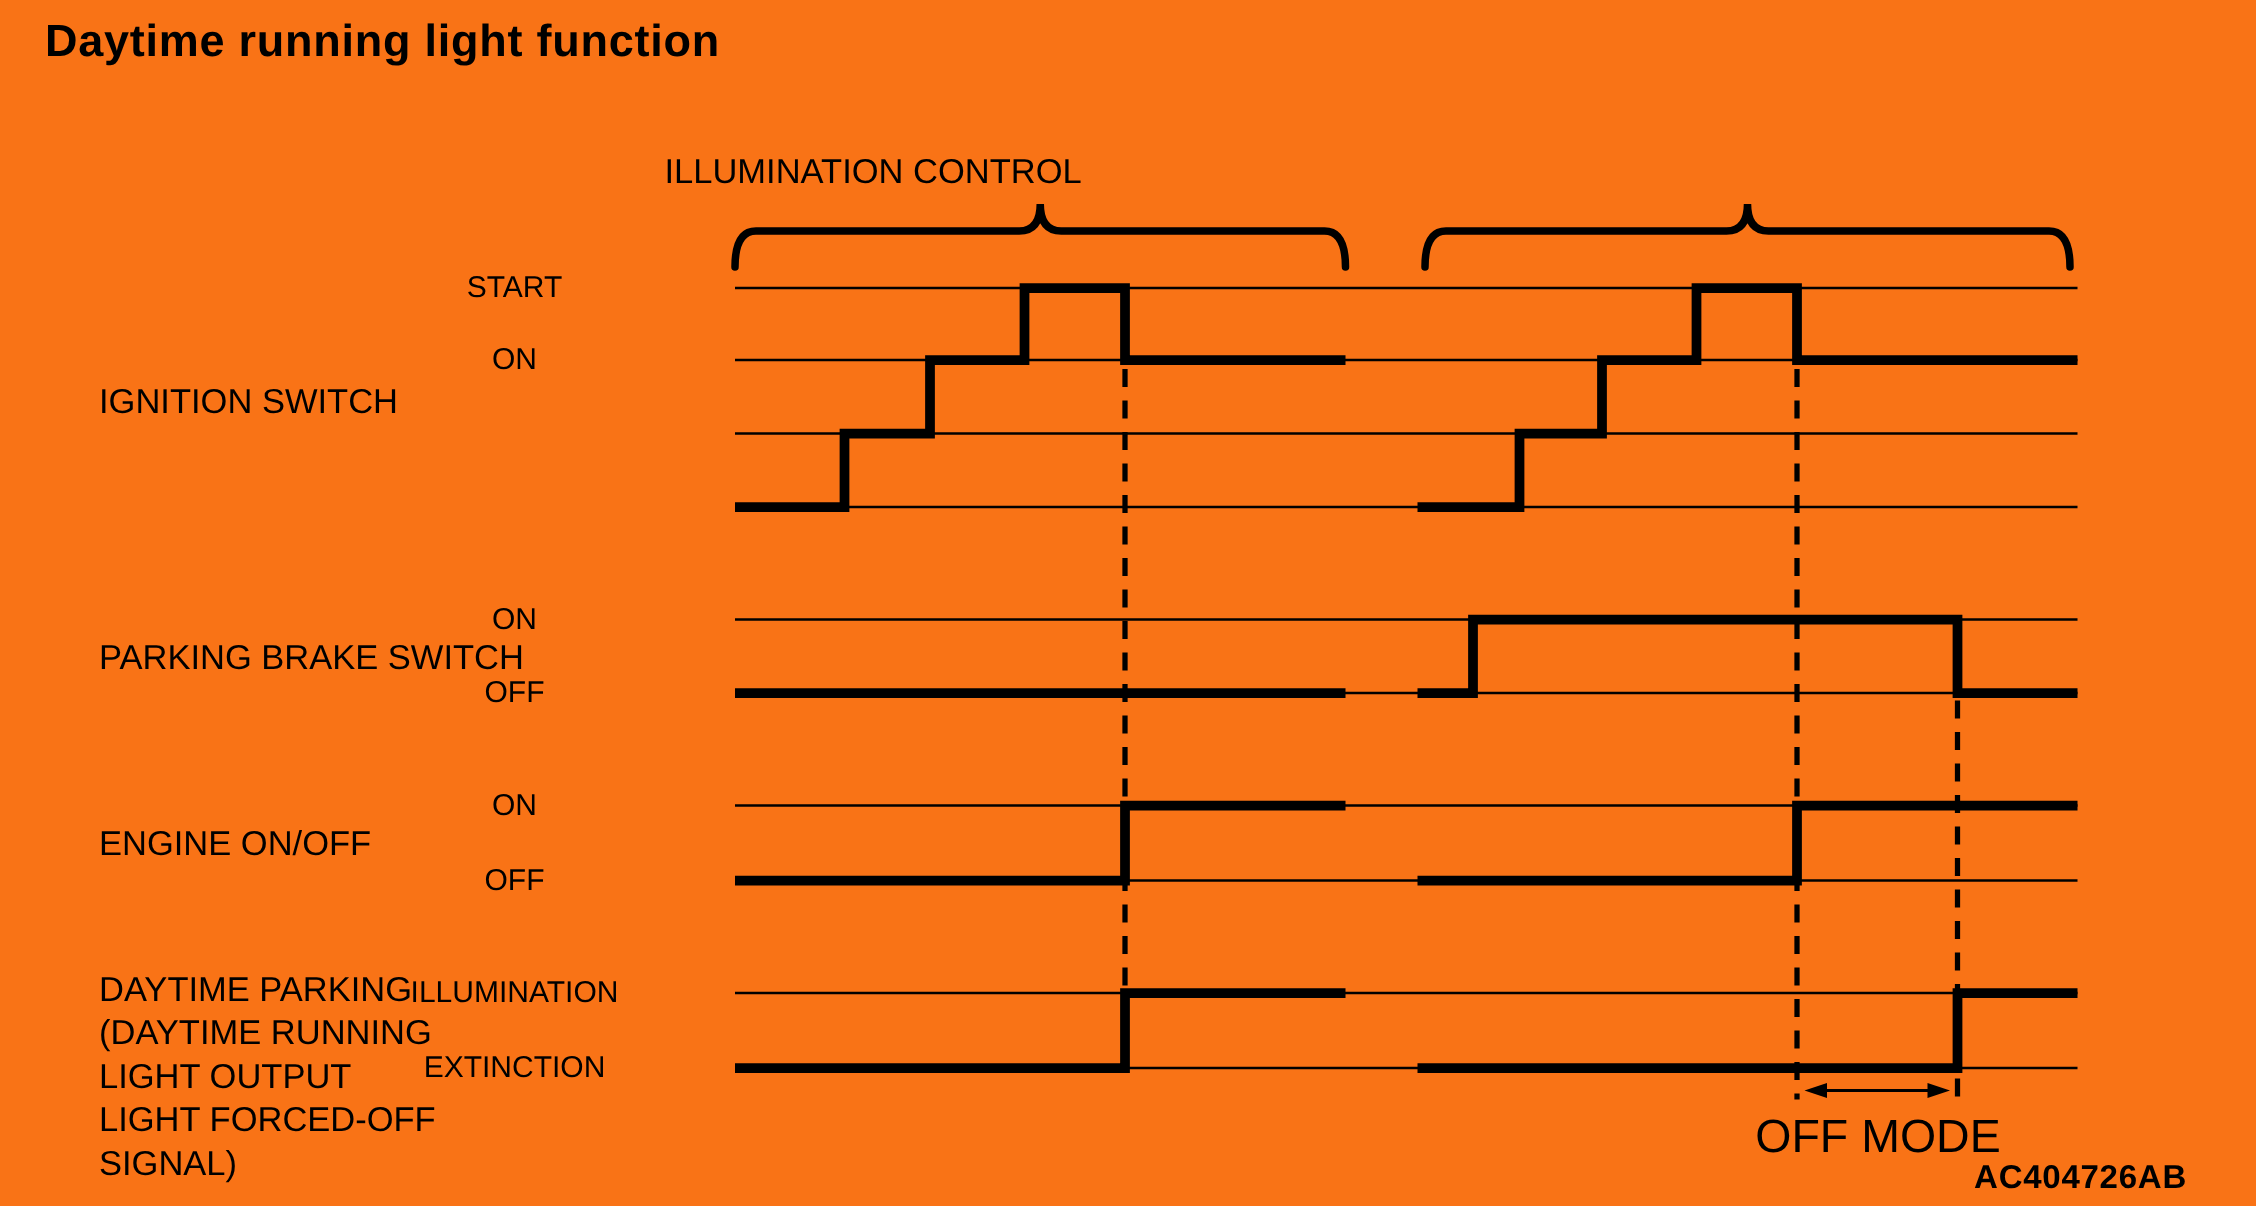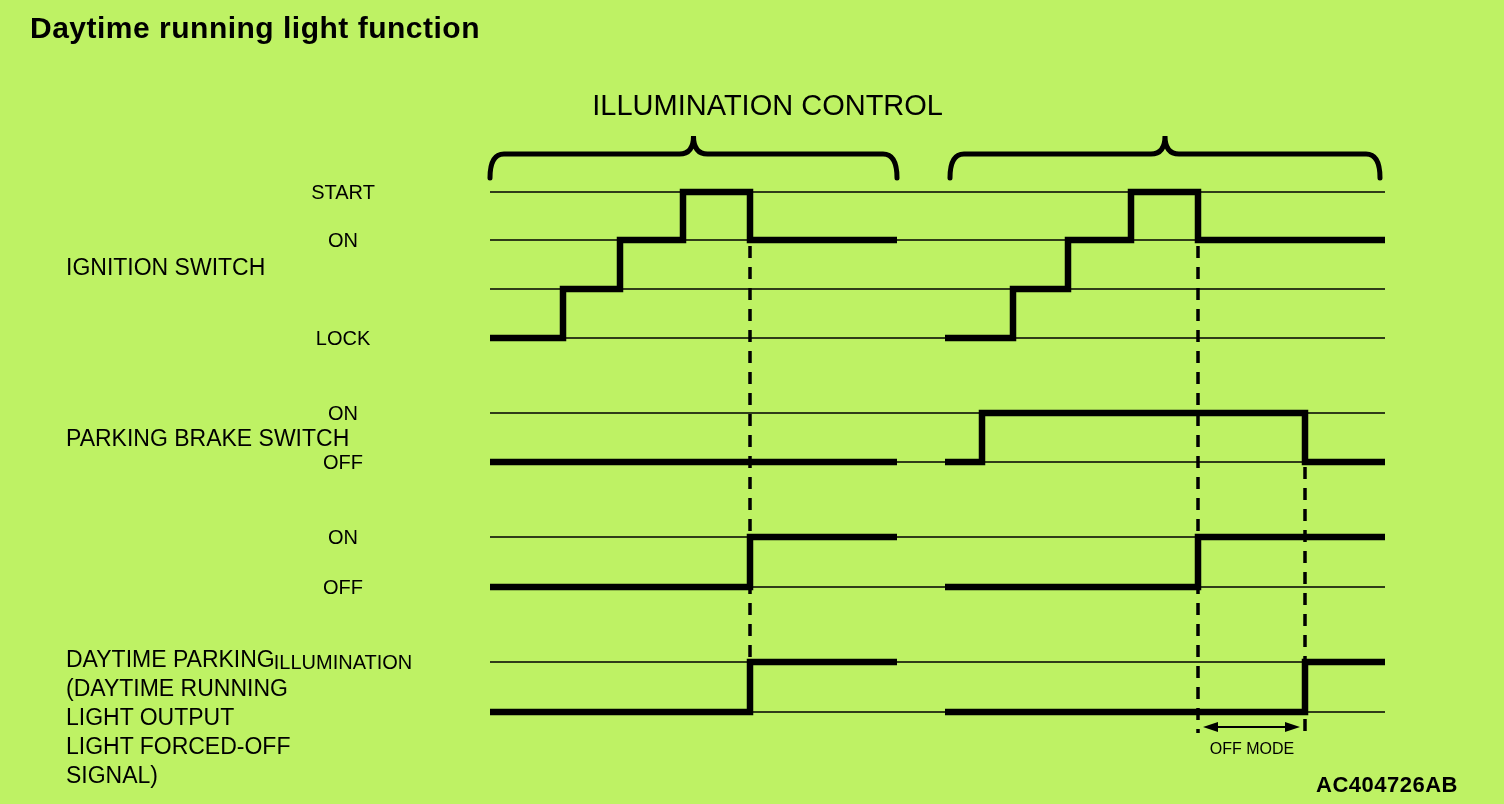--- a/index.html
+++ b/index.html
@@ -1,33 +1,33 @@
 <!DOCTYPE html>
 <html><head>
 <meta charset="utf-8">
 <style>
   html,body{margin:0;padding:0;background:#fff;}
   #page{
     position:relative;
     width:1504px;height:804px;
-    background:#bef264;
+    background:#f97316;
     font-family:"Liberation Sans", sans-serif;
     color:#000;
     overflow:hidden;
   }
   .abs{position:absolute;}
   #title{
     left:30px;top:11px;
     font-size:30px;font-weight:bold;
     letter-spacing:0.5px;
   }
   .section-header{
-    top:89px;width:500px;
-    text-align:right;
-    font-size:29px;
+    top:101px;width:500px;
+    text-align:left;
+    font-size:23px;
   }
   #hdr-illumination{left:443px;}
   #hdr-extinction{left:915px;}
   .group-label{
     left:66px;
     font-size:23px;
     line-height:28px;
   }
   #lbl-ignition{top:253px;}
   #lbl-parking{top:424px;}
@@ -43,21 +43,21 @@
   #lvl-acc{top:276px;}
   #lvl-lock{top:325px;}
   #lvl-pb-on{top:400px;}
   #lvl-pb-off{top:449px;}
   #lvl-eng-on{top:524px;}
   #lvl-eng-off{top:574px;}
   #lvl-ill{top:649px;}
   #lvl-ext{top:699px;}
   #off-mode{
     left:1102px;top:740px;width:300px;
-    text-align:center;font-size:16px;
+    text-align:center;font-size:31px;
   }
   #fig-code{
     left:1260px;top:772px;width:198px;
     text-align:right;font-size:22px;font-weight:bold;
     letter-spacing:0.5px;
   }
   #wave{left:0;top:0;}
 </style>
 </head>
 <body>
@@ -92,33 +92,34 @@
       <polyline points="945,587 1198,587 1198,537 1385,537" fill="none" stroke="#000000" stroke-width="6.5" stroke-linejoin="miter"></polyline>
       <polyline points="490,712 750,712 750,662 897,662" fill="none" stroke="#000000" stroke-width="6.5" stroke-linejoin="miter"></polyline>
       <polyline points="945,712 1305,712 1305,662 1385,662" fill="none" stroke="#000000" stroke-width="6.5" stroke-linejoin="miter"></polyline>
       <line x1="1207" y1="727" x2="1296" y2="727" stroke="#000000" stroke-width="2"></line>
       <polygon points="1203,727 1218,722 1218,732" fill="#000000"></polygon>
       <polygon points="1300,727 1285,722 1285,732" fill="#000000"></polygon>
     </svg>
 
   <div id="lbl-ignition" class="abs group-label">IGNITION SWITCH</div>
   <div id="lbl-parking" class="abs group-label">PARKING BRAKE SWITCH</div>
+  <div id="lbl-engine" class="abs group-label">ENGINE ON/OFF</div>
   <div id="lbl-drl" class="abs group-label">
     <div>DAYTIME PARKING</div>
     <div>(DAYTIME RUNNING</div>
     <div>LIGHT OUTPUT</div>
     <div>LIGHT FORCED-OFF</div>
     <div>SIGNAL)</div>
   </div>
 
   <div id="lvl-start" class="abs lvl">START</div>
   <div id="lvl-ign-on" class="abs lvl">ON</div>
-  <div id="lvl-lock" class="abs lvl">LOCK</div>
   <div id="lvl-pb-on" class="abs lvl">ON</div>
   <div id="lvl-pb-off" class="abs lvl">OFF</div>
   <div id="lvl-eng-on" class="abs lvl">ON</div>
   <div id="lvl-eng-off" class="abs lvl">OFF</div>
   <div id="lvl-ill" class="abs lvl">ILLUMINATION</div>
+  <div id="lvl-ext" class="abs lvl">EXTINCTION</div>
 
   <div id="off-mode" class="abs">OFF MODE</div>
   <div id="fig-code" class="abs">AC404726AB</div>
 
 </div>
 
 </body></html>

